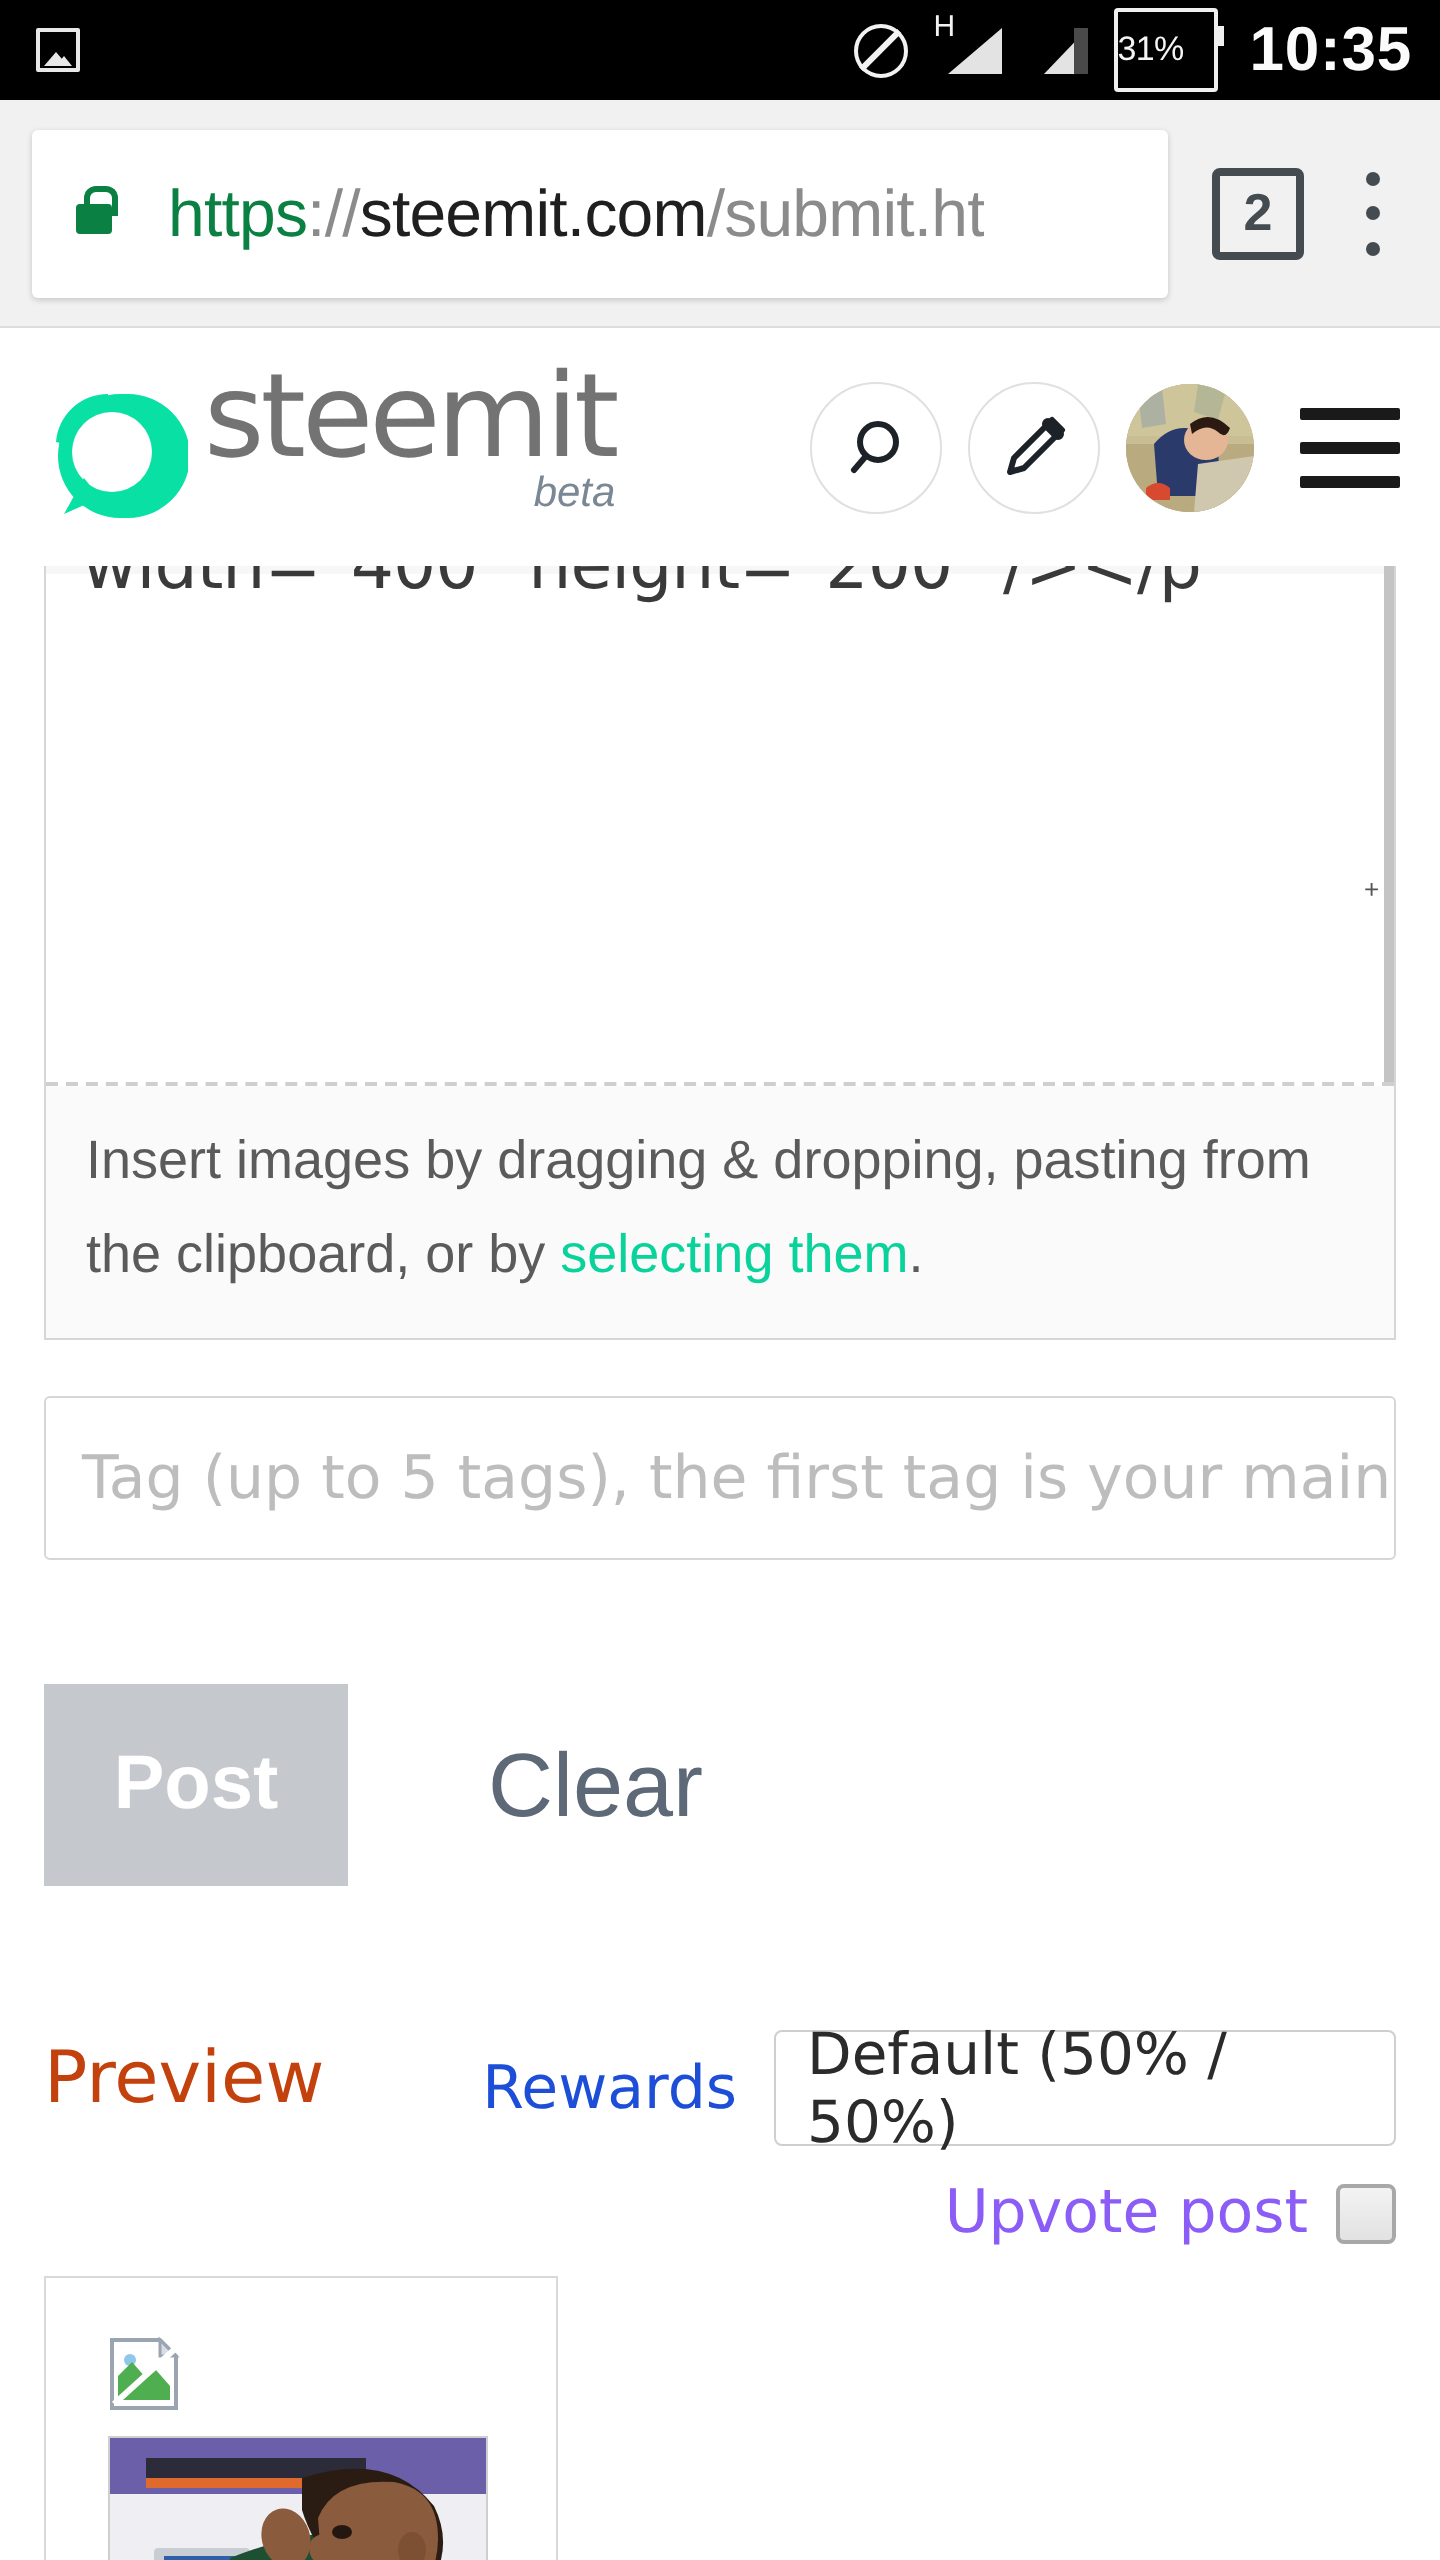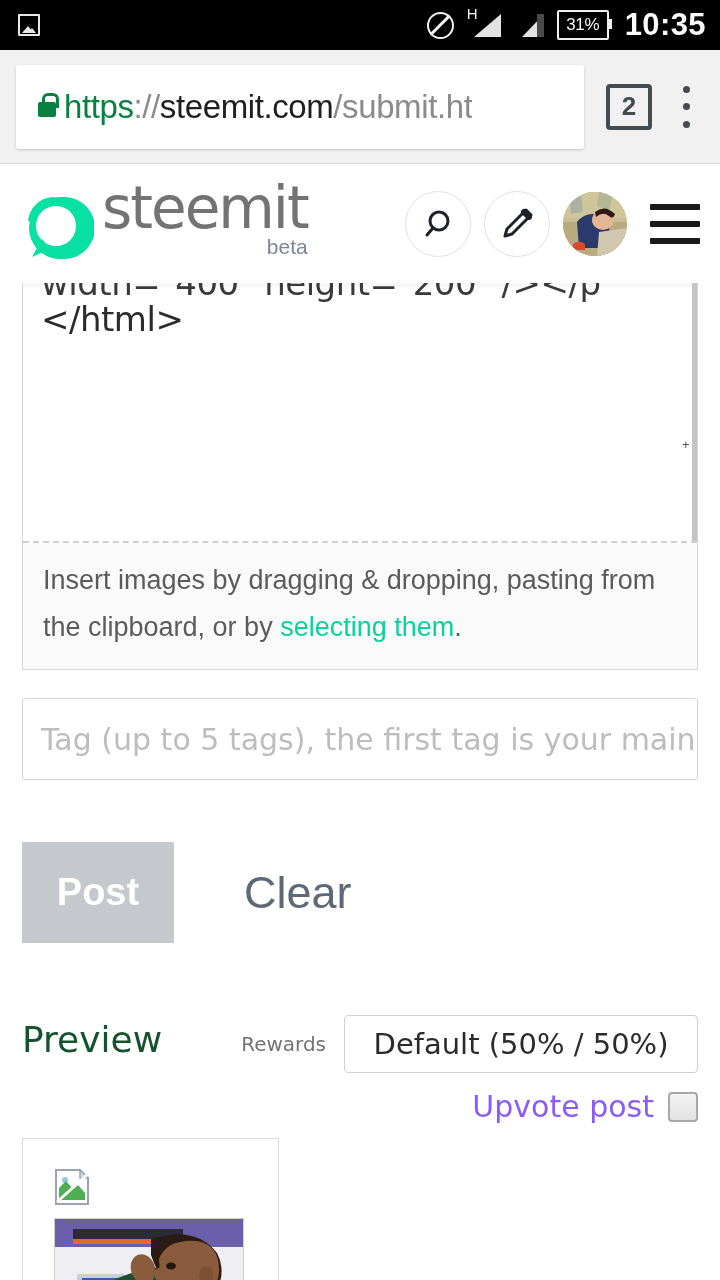--- a/index.html
+++ b/index.html
@@ -73,25 +73,25 @@
   .sig-tri.dim {
     border-left: 22px solid transparent;
     border-bottom: 23px solid #e3e3e3;
   }
   .sig-dark {
     position: absolute; bottom: 3px; right: 0;
     width: 7px; height: 23px;
     background: #4a4a4a;
   }
   .battery {
-    width: 52px; height: 30px;
+    width: 52px; height: 42px;
     border: 2.4px solid #f0f0f0;
     border-radius: 2px;
     position: relative;
-    display: flex; align-items: center; justify-content: center;
+    display: flex; align-items: center; 
   }
   .battery::after {
     content: "";
     position: absolute; right: -5px; top: 7px;
     width: 3px; height: 10px;
     background: #f0f0f0;
   }
   .battery .pct {
     font-size: 17px; color: #f5f5f5; letter-spacing: -0.3px;
   }
@@ -130,21 +130,21 @@
   .lock::before {
     content: "";
     position: absolute;
     left: 3.5px; top: -9px;
     width: 11px; height: 12px;
     border: 3px solid #0b8043;
     border-bottom: none;
     border-radius: 6px 6px 0 0;
   }
   .url {
-    margin-left: 8px;
+    margin-left: 28px;
     font-size: 33px;
     white-space: nowrap;
     overflow: hidden;
     letter-spacing: -0.4px;
   }
   .url .scheme { color: #0b8043; }
   .url .sep { color: #8b8b8b; }
   .url .host { color: #1f1f1f; }
   .url .path { color: #8b8b8b; }
   .tabcount {
@@ -197,20 +197,21 @@
     color: #737373;
     line-height: 0.9;
     letter-spacing: -2px;
     font-family: "DejaVu Sans", sans-serif;
   }
   .logo-beta {
     font-size: 21px;
     color: #7a8794;
     line-height: 1.4;
     margin-top: -2px;
+    font-style: italic;
   }
   .hdr-spacer { flex: 1; }
   .hdr-actions { display: flex; align-items: center; gap: 13px; }
   .circle-btn {
     width: 66px; height: 66px;
     border: 1.5px solid #e0e0e0;
     border-radius: 50%;
     display: flex; align-items: center; justify-content: center;
     background: #fff;
   }
@@ -331,34 +332,34 @@
     background: none; border: none;
     font-family: "Liberation Sans", sans-serif;
   }
 
   .preview-row {
     margin: 72px 22px 0 22px;
     display: flex; align-items: flex-start;
   }
   .preview-title {
     font-size: 36px;
-    color: #14532d;
+    color: #c2410c;
     font-family: "DejaVu Sans", sans-serif;
     line-height: 50px;
   }
   .rewards-wrap {
     margin-left: 79px;
     display: flex; flex-direction: column;
     flex: 1;
   }
   .rewards-top {
     display: flex; align-items: center;
   }
   .rewards-label {
-    font-size: 20px; color: #737373;
+    font-size: 30px; color: #1d4ed8;
     font-family: "DejaVu Sans", sans-serif;
   }
   .rewards-select {
     margin-left: 18px;
     flex: 1;
     height: 58px;
     border: 1px solid #cfcfcf;
     border-radius: 4px;
     background: #fff;
     display: flex; align-items: center;
@@ -498,21 +499,20 @@
       <i></i>
     </div>
   </div>
 </div>
 
 <div class="main">
 
   <div class="editor-box">
     <div class="editor-area">
       <div class="editor-line clipped">width="400" height="200" /&gt;&lt;/p</div>
-      <div class="editor-line">&lt;/html&gt;</div>
       <div class="editor-scroll"></div>
       <div class="resize-grip">+</div>
     </div>
     <div class="editor-divider"></div>
     <div class="editor-hint"><span>Insert images by dragging &amp; dropping, pasting from the clipboard, or by </span><a href="#">selecting them</a><span>.</span></div>
   </div>
 
   <div class="tag-input">
     <span class="ph">Tag (up to 5 tags), the first tag is your main category</span>
   </div>

